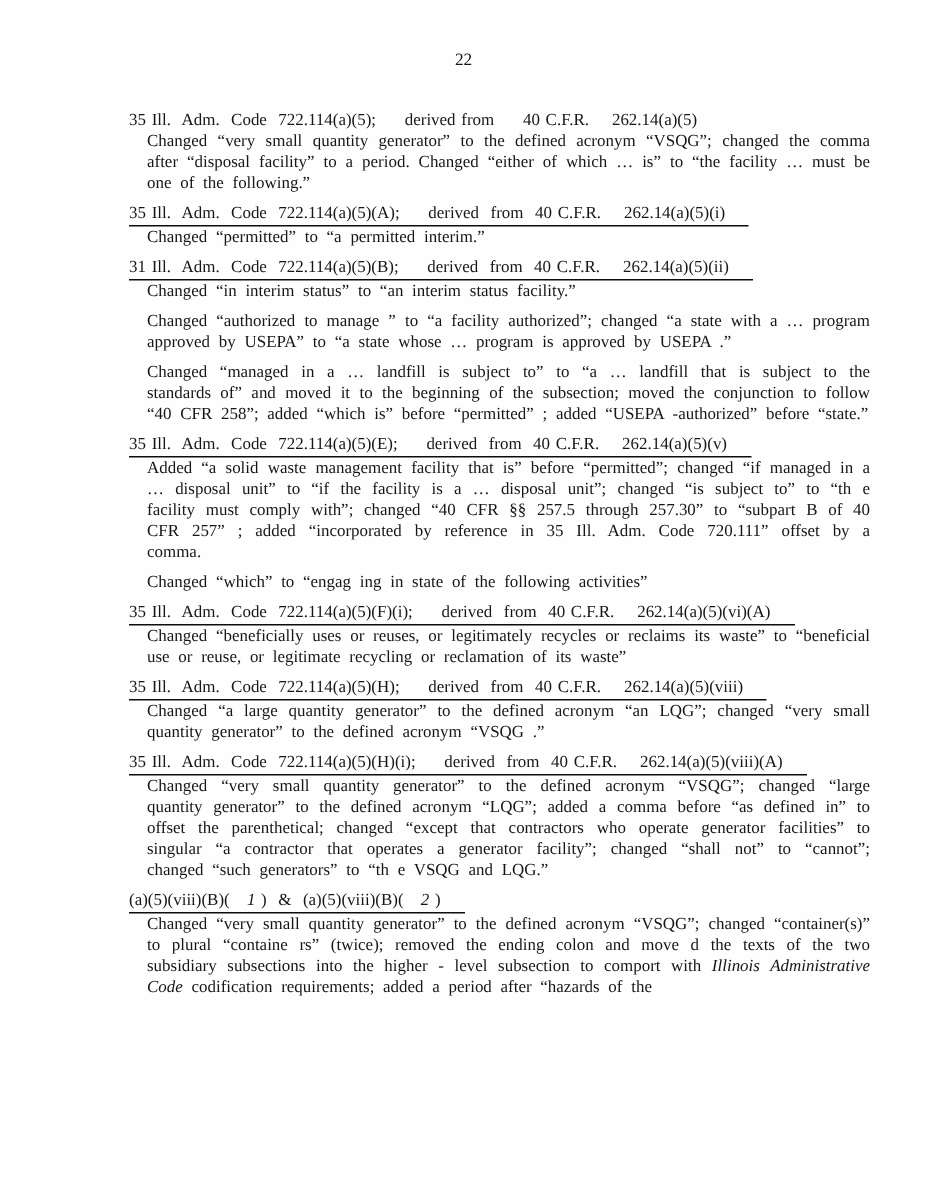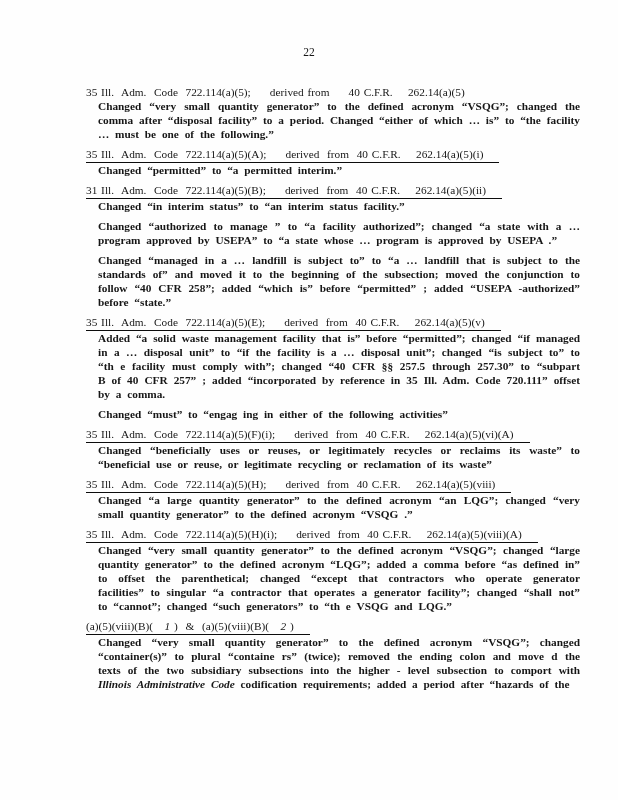--- a/index.html
+++ b/index.html
@@ -9,21 +9,21 @@
   }
   body {
     width: 618px;
     height: 800px;
     overflow: hidden;
   }
   .page {
     width: 618px;
     height: 800px;
     box-sizing: border-box;
-    padding-top: 46px;
+    padding-top: 34px;
     background: #fefefe;
     font-family: "Liberation Serif", "DejaVu Serif", serif;
     color: #161616;
   }
   .page-number {
     text-align: center;
     font-size: 11.5px;
     line-height: 13px;
     margin-bottom: 26px;
   }
@@ -47,21 +47,20 @@
     border-bottom: 1.5px solid #0c0c0c;
     padding-right: 16px;
     padding-bottom: 1px;
   }
   .entry-body {
     margin-left: 12px;
     text-align: justify;
     font-size: 11.3px;
     line-height: 14px;
     word-spacing: 3px;
-    font-weight: bold;
   }
   .it {
     font-style: italic;
   }
 </style>
 </head>
 <body>
 
 <div class="page">
   <div class="page-number">22</div>
@@ -82,21 +81,21 @@
         <div class="entry-body"><span>Changed “authorized to manage ” to “a facility authorized”; changed “a state with a … program approved by USEPA” to “a state whose … program is approved by USEPA .”</span></div>
       </div>
       <div class="entry">
         <div class="entry-body"><span>Changed “managed in a … landfill is subject to” to “a … landfill that is subject to the standards of” and moved it to the beginning of the subsection; moved the conjunction to follow “40 CFR 258”; added “which is” before “permitted” ; added “USEPA -authorized” before “state.”</span></div>
       </div>
       <div class="entry">
         <div class="h-line u"><span>35 Ill.  Adm.  Code  722.114(a)(5)(E);     derived  from  40 C.F.R.    262.14(a)(5)(v)</span></div>
         <div class="entry-body"><span>Added “a solid waste management facility that is” before “permitted”; changed “if managed in a … disposal unit” to “if the facility is a … disposal unit”; changed “is subject to” to “th e facility must comply with”; changed “40 CFR §§ 257.5 through 257.30” to “subpart B of 40 CFR 257” ; added “incorporated by reference in 35 Ill. Adm. Code 720.111” offset by a comma.</span></div>
       </div>
       <div class="entry">
-        <div class="entry-body"><span>Changed “must” to “engag ing in either of the following activities”</span></div>
+        <div class="entry-body"><span>Changed “which” to “engag ing in state of the following activities”</span></div>
       </div>
       <div class="entry">
         <div class="h-line u"><span>35 Ill.  Adm.  Code  722.114(a)(5)(F)(i);     derived  from  40 C.F.R.    262.14(a)(5)(vi)(A)</span></div>
         <div class="entry-body"><span>Changed “beneficially uses or reuses, or legitimately recycles or reclaims its waste” to “beneficial use or reuse, or legitimate recycling or reclamation of its waste”</span></div>
       </div>
       <div class="entry">
         <div class="h-line u"><span>35 Ill.  Adm.  Code  722.114(a)(5)(H);     derived  from  40 C.F.R.    262.14(a)(5)(viii)</span></div>
         <div class="entry-body"><span>Changed “a large quantity generator” to the defined acronym “an LQG”; changed “very small quantity generator” to the defined acronym “VSQG .”</span></div>
       </div>
       <div class="entry">

